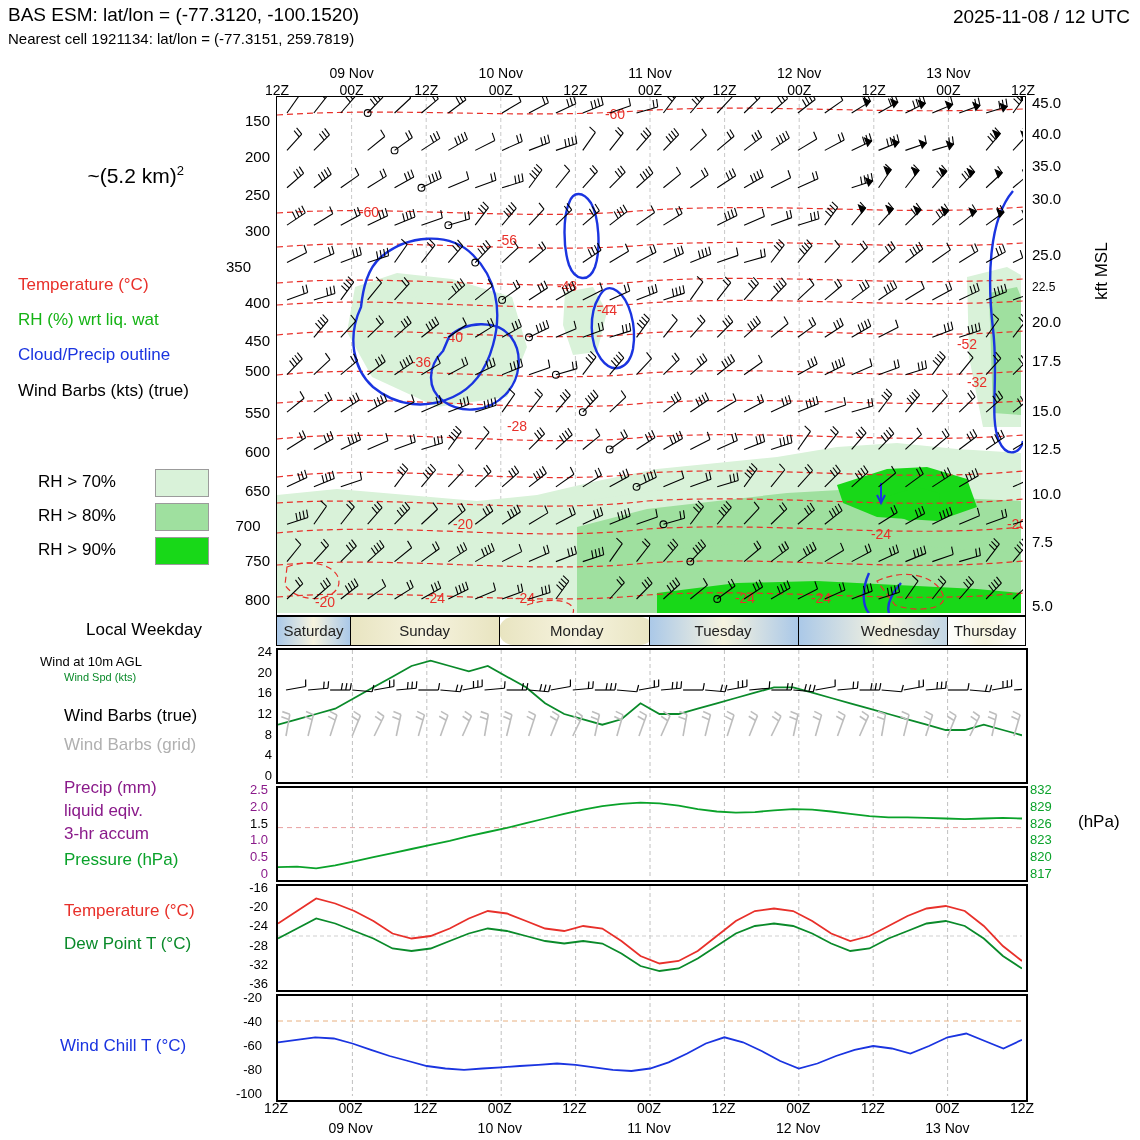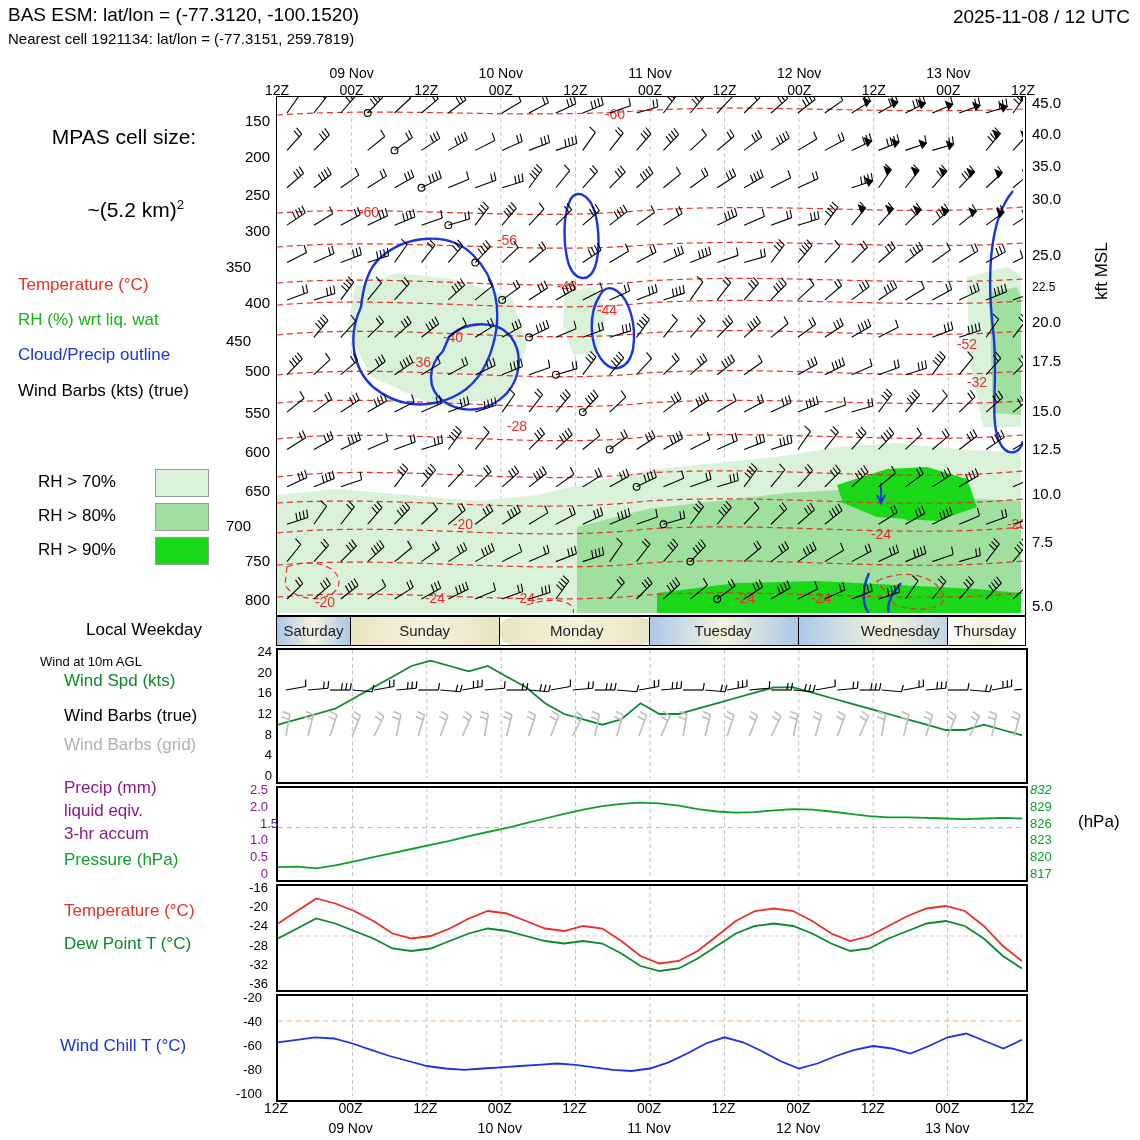--- a/index.html
+++ b/index.html
@@ -43,42 +43,41 @@
 </head>
 <body>
 
 <div class="abs t" id="hdr-left">BAS ESM: lat/lon = (-77.3120, -100.1520)</div>
 <div class="abs t" id="hdr-left2">Nearest cell 1921134: lat/lon = (-77.3151, 259.7819)</div>
 <div class="abs" id="hdr-right">
   <div class="t">2025-11-08 / 12 UTC</div>
 </div>
 
 <div class="abs" id="cellsize">
-  <div class="t">MPAS cell size:</div>
   <div class="t">
     <span>~(5.2 km)</span><sup style="font-size:13px">2</sup>
   </div>
 </div>
 
 <div class="abs leg t" id="leg-temp">Temperature (°C)</div>
 <div class="abs leg t" id="leg-rh">RH (%) wrt liq. wat</div>
 <div class="abs leg t" id="leg-cld">Cloud/Precip outline</div>
 <div class="abs leg t" id="leg-wb">Wind Barbs (kts) (true)</div>
 
 <div class="rhbox" style="left:155px;top:469px;background:#d9f2d9"></div>
 <div class="rhbox" style="left:155px;top:503px;background:#9fe09f"></div>
 <div class="rhbox" style="left:155px;top:537px;background:#18d818"></div>
 <div class="rhlab t" style="left:38px;top:472px">RH &gt; 70%</div>
 <div class="rhlab t" style="left:38px;top:506px">RH &gt; 80%</div>
 <div class="rhlab t" style="left:38px;top:540px">RH &gt; 90%</div>
 
 <div class="abs t" style="left:86px;top:620px;font-size:17px">Local Weekday</div>
 
 <div class="abs t" style="left:40px;top:654px;font-size:13px">Wind at 10m AGL</div>
-<div class="abs t" style="left:64px;top:671px;font-size:17px;color:#0a8a2a">Wind Spd (kts)</div>
+<div class="abs t" style="left:64px;top:671px;font-size:11px;color:#0a8a2a">Wind Spd (kts)</div>
 <div class="abs t" style="left:64px;top:706px;font-size:17px;color:#000">Wind Barbs (true)</div>
 <div class="abs t" style="left:64px;top:735px;font-size:17px;color:#b0b0b0">Wind Barbs (grid)</div>
 
 <div class="abs t" style="left:64px;top:778px;font-size:17px;color:#8a1a8a">Precip (mm)</div>
 <div class="abs t" style="left:64px;top:801px;font-size:17px;color:#8a1a8a">liquid eqiv.</div>
 <div class="abs t" style="left:64px;top:824px;font-size:17px;color:#8a1a8a">3-hr accum</div>
 <div class="abs t" style="left:64px;top:850px;font-size:17px;color:#0aa22a">Pressure (hPa)</div>
 <div class="abs t" style="left:1078px;top:812px;font-size:17px">(hPa)</div>
 
 <div class="abs t" style="left:64px;top:901px;font-size:17px;color:#e8302a">Temperature (°C)</div>
@@ -1537,26 +1536,26 @@
       </g>
     </svg>
 </div>
 <div id="ylabels">
     <div class="abs t" style="left: 226px; top: 112px; width: 44px; text-align: right; font-size: 15px;">150</div>
     <div class="abs t" style="left: 226px; top: 148px; width: 44px; text-align: right; font-size: 15px;">200</div>
     <div class="abs t" style="left: 226px; top: 186px; width: 44px; text-align: right; font-size: 15px;">250</div>
     <div class="abs t" style="left: 226px; top: 222px; width: 44px; text-align: right; font-size: 15px;">300</div>
     <div class="abs t" style="left: 226px; top: 258px; width: 44px; text-align: left; font-size: 15px;">350</div>
     <div class="abs t" style="left: 226px; top: 294px; width: 44px; text-align: right; font-size: 15px;">400</div>
-    <div class="abs t" style="left: 226px; top: 332px; width: 44px; text-align: left; font-size: 15px;">450</div>
+    <div class="abs t" style="left: 226px; top: 332px; width: 44px; text-align: right; font-size: 15px;">450</div>
     <div class="abs t" style="left: 226px; top: 362px; width: 44px; text-align: right; font-size: 15px;">500</div>
     <div class="abs t" style="left: 226px; top: 404px; width: 44px; text-align: right; font-size: 15px;">550</div>
     <div class="abs t" style="left: 226px; top: 443px; width: 44px; text-align: right; font-size: 15px;">600</div>
     <div class="abs t" style="left: 226px; top: 482px; width: 44px; text-align: right; font-size: 15px;">650</div>
-    <div class="abs t" style="left: 226px; top: 517px; width: 44px; text-align: left; font-size: 15px;">700</div>
+    <div class="abs t" style="left: 226px; top: 517px; width: 44px; text-align: center; font-size: 15px;">700</div>
     <div class="abs t" style="left: 226px; top: 552px; width: 44px; text-align: right; font-size: 15px;">750</div>
     <div class="abs t" style="left: 226px; top: 591px; width: 44px; text-align: right; font-size: 15px;">800</div>
   </div>
 <div id="y2labels">
     <div class="abs t" style="left: 1032px; top: 94px; font-size: 15px;">45.0</div>
     <div class="abs t" style="left: 1032px; top: 125px; font-size: 15px;">40.0</div>
     <div class="abs t" style="left: 1032px; top: 157px; font-size: 15px;">35.0</div>
     <div class="abs t" style="left: 1032px; top: 190px; font-size: 15px;">30.0</div>
     <div class="abs t" style="left: 1032px; top: 246px; font-size: 15px;">25.0</div>
     <div class="abs t" style="left: 1032px; top: 280px; font-size: 12px;">22.5</div>
@@ -1822,27 +1821,27 @@
       <line x1="520.8" y1="0" x2="520.8" y2="88" stroke="#c0c0c0" stroke-width="1" stroke-dasharray="4,3"></line>
       <line x1="595.2" y1="0" x2="595.2" y2="88" stroke="#c0c0c0" stroke-width="1" stroke-dasharray="4,3"></line>
       <line x1="669.6" y1="0" x2="669.6" y2="88" stroke="#c0c0c0" stroke-width="1" stroke-dasharray="4,3"></line>
       <line x1="0" y1="39.6" x2="744" y2="39.6" stroke="#e8a0a0" stroke-width="1" stroke-dasharray="5,4"></line>
       <path d="M0.0,79.2L19.1,78.6L38.2,80.4L57.2,77.4L76.3,73.3L95.4,69.2L114.5,65.1L133.5,61.0L152.6,56.9L171.7,52.8L190.8,48.1L209.8,44.0L228.9,39.9L248.0,35.2L267.1,30.5L286.2,25.8L305.2,21.7L324.3,18.2L343.4,15.8L362.5,14.7L381.5,15.3L400.6,17.6L419.7,21.1L438.8,23.5L457.8,24.6L476.9,24.1L496.0,22.3L515.1,21.1L534.2,21.7L553.2,23.5L572.3,25.8L591.4,28.2L610.5,29.3L629.5,29.3L648.6,29.9L667.7,30.5L686.8,31.1L705.8,30.5L724.9,29.9L744.0,30.5" stroke="#0aa22a" fill="none" stroke-width="1.8"></path>
     </svg>
 </div>
 <div id="pcpticks">
     <div class="abs ptick t" style="left: 228px; top: 782px; color: rgb(138, 26, 138);">2.5</div>
     <div class="abs ptick t" style="left: 228px; top: 798.8px; color: rgb(138, 26, 138); text-align: right;">2.0</div>
-    <div class="abs ptick t" style="left: 238px; top: 815.6px; color: #4c1d95;">1.5</div>
+    <div class="abs ptick t" style="left: 228px; top: 815.6px; color: #000000;">1.5</div>
     <div class="abs ptick t" style="left: 228px; top: 832.4px; color: rgb(138, 26, 138);">1.0</div>
     <div class="abs ptick t" style="left: 228px; top: 849.2px; color: rgb(138, 26, 138);">0.5</div>
     <div class="abs ptick t" style="left: 228px; top: 866px; color: rgb(138, 26, 138);">0</div>
   </div>
 <div id="presticks">
-    <div class="abs ptickR t" style="left: 1030px; top: 782px; color: rgb(10, 162, 42); font-style: italic;">832</div>
+    <div class="abs ptickR t" style="left: 1030px; top: 782px; color: rgb(10, 162, 42);">832</div>
     <div class="abs ptickR t" style="left: 1030px; top: 798.8px; color: rgb(10, 162, 42);">829</div>
     <div class="abs ptickR t" style="left: 1030px; top: 815.6px; color: rgb(10, 162, 42);">826</div>
     <div class="abs ptickR t" style="left: 1030px; top: 832.4px; color: rgb(10, 162, 42);">823</div>
     <div class="abs ptickR t" style="left: 1030px; top: 849.2px; color: rgb(10, 162, 42);">820</div>
     <div class="abs ptickR t" style="left: 1030px; top: 866px; color: rgb(10, 162, 42);">817</div>
   </div>
 
 <div class="panel" id="p-temp">
   <svg id="tempsvg" width="744" height="100" viewBox="0 0 744 100">
       <line x1="74.4" y1="0" x2="74.4" y2="100" stroke="#c0c0c0" stroke-width="1" stroke-dasharray="4,3"></line>

